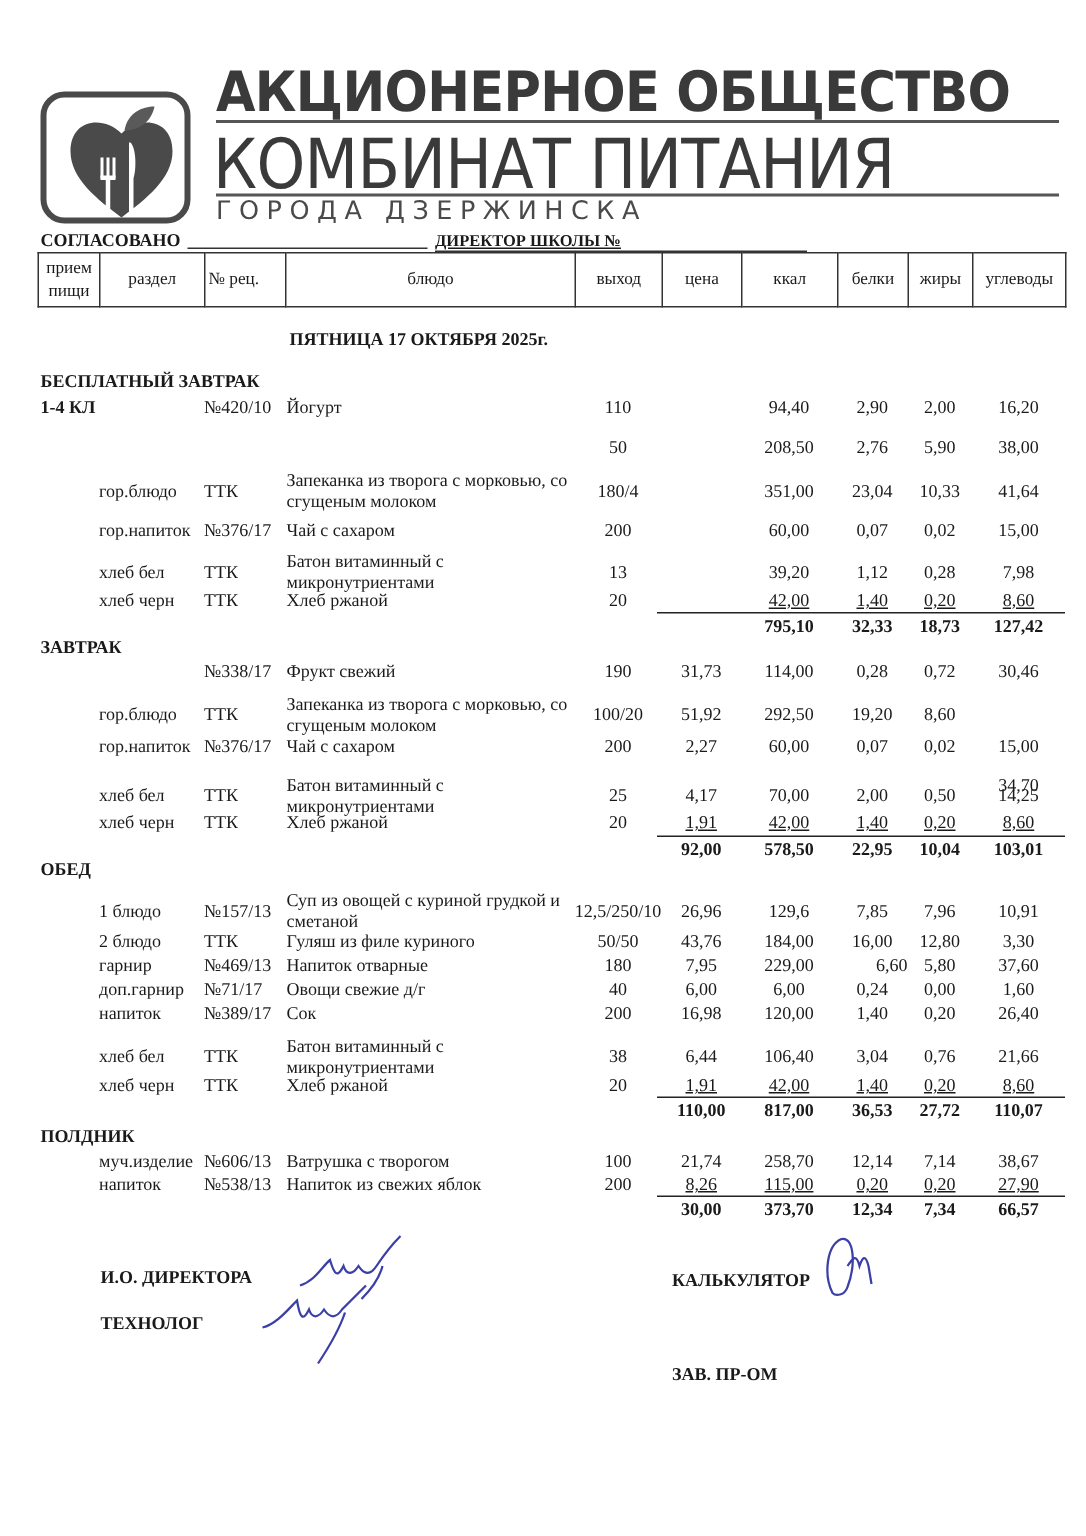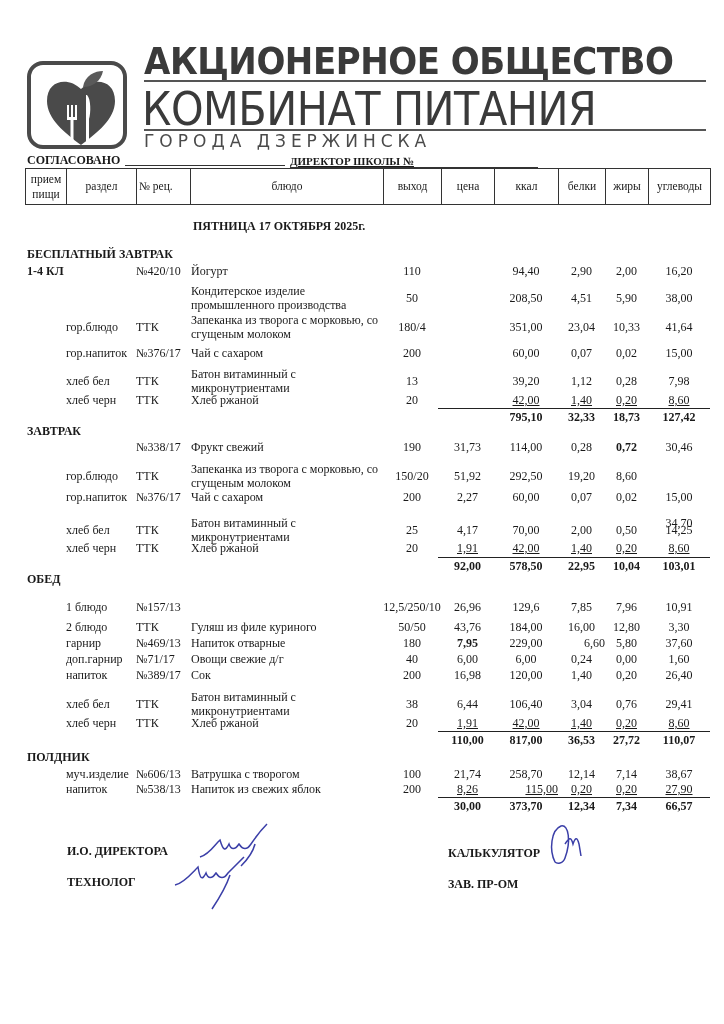--- a/index.html
+++ b/index.html
@@ -105,25 +105,24 @@
       <div class="cell c-price" style="top: 0px;"></div>
       <div class="cell c-kcal" style="top: 0px;">94,40</div>
       <div class="cell c-prot" style="top: 0px;">2,90</div>
       <div class="cell c-fat" style="top: 0px;">2,00</div>
       <div class="cell c-carb" style="top: 0px;">16,20</div>
     </div>
     <div class="row" style="top: 284px; height: 28px;">
       <div class="cell c-meal" style="top: 7px;"></div>
       <div class="cell c-sec" style="top: 7px;"></div>
       <div class="cell c-rec" style="top: 7px;"></div>
-      <div class="cell c-dish" style="top: 0px;">Кондитерское изделие промышленного производства</div>
       <div class="cell c-out" style="top: 7px;">50</div>
       <div class="cell c-price" style="top: 7px;"></div>
       <div class="cell c-kcal" style="top: 7px;">208,50</div>
-      <div class="cell c-prot" style="top: 7px;">4,51</div>
+      <div class="cell c-prot" style="top: 7px;">2,76</div>
       <div class="cell c-fat" style="top: 7px;">5,90</div>
       <div class="cell c-carb" style="top: 7px;">38,00</div>
     </div>
     <div class="row" style="top: 313px; height: 28px;">
       <div class="cell c-meal" style="top: 7px;"></div>
       <div class="cell c-sec" style="top: 7px;">гор.блюдо</div>
       <div class="cell c-rec" style="top: 7px;">ТТК</div>
       <div class="cell c-dish" style="top: 0px;">Запеканка из творога с морковью, со сгущеным молоком</div>
       <div class="cell c-out" style="top: 7px;">180/4</div>
       <div class="cell c-price" style="top: 7px;"></div>
@@ -179,29 +178,29 @@
     <div class="section-title" style="top: 424px;">ЗАВТРАК</div>
     <div class="row" style="top: 440px; height: 14px;">
       <div class="cell c-meal" style="top: 0px;"></div>
       <div class="cell c-sec" style="top: 0px;"></div>
       <div class="cell c-rec" style="top: 0px;">№338/17</div>
       <div class="cell c-dish" style="top: 0px;">Фрукт свежий</div>
       <div class="cell c-out" style="top: 0px;">190</div>
       <div class="cell c-price" style="top: 0px;">31,73</div>
       <div class="cell c-kcal" style="top: 0px;">114,00</div>
       <div class="cell c-prot" style="top: 0px;">0,28</div>
-      <div class="cell c-fat" style="top: 0px; font-weight: bold;">0,72</div>
+      <div class="cell c-fat" style="top: 0px;">0,72</div>
       <div class="cell c-carb" style="top: 0px;">30,46</div>
     </div>
     <div class="row" style="top: 462px; height: 28px;">
       <div class="cell c-meal" style="top: 7px;"></div>
       <div class="cell c-sec" style="top: 7px;">гор.блюдо</div>
       <div class="cell c-rec" style="top: 7px;">ТТК</div>
       <div class="cell c-dish" style="top: 0px;">Запеканка из творога с морковью, со сгущеным молоком</div>
-      <div class="cell c-out" style="top: 7px;">150/20</div>
+      <div class="cell c-out" style="top: 7px;">100/20</div>
       <div class="cell c-price" style="top: 7px;">51,92</div>
       <div class="cell c-kcal" style="top: 7px;">292,50</div>
       <div class="cell c-prot" style="top: 7px;">19,20</div>
       <div class="cell c-fat" style="top: 7px;">8,60</div>
       <div class="cell c-carb" style="top: 7px; margin-top: 47px;">34,70</div>
     </div>
     <div class="row" style="top: 490px; height: 14px;">
       <div class="cell c-meal" style="top: 0px;"></div>
       <div class="cell c-sec" style="top: 0px;">гор.напиток</div>
       <div class="cell c-rec" style="top: 0px;">№376/17</div>
@@ -243,20 +242,21 @@
       <div class="cell c-kcal">578,50</div>
       <div class="cell c-prot">22,95</div>
       <div class="cell c-fat">10,04</div>
       <div class="cell c-carb">103,01</div>
     </div>
     <div class="section-title" style="top: 572px;">ОБЕД</div>
     <div class="row" style="top: 593px; height: 28px;">
       <div class="cell c-meal" style="top: 7px;"></div>
       <div class="cell c-sec" style="top: 7px;">1 блюдо</div>
       <div class="cell c-rec" style="top: 7px;">№157/13</div>
+      <div class="cell c-dish" style="top: 0px;">Суп из овощей с куриной грудкой и сметаной</div>
       <div class="cell c-out" style="top: 7px;">12,5/250/10</div>
       <div class="cell c-price" style="top: 7px;">26,96</div>
       <div class="cell c-kcal" style="top: 7px;">129,6</div>
       <div class="cell c-prot" style="top: 7px;">7,85</div>
       <div class="cell c-fat" style="top: 7px;">7,96</div>
       <div class="cell c-carb" style="top: 7px;">10,91</div>
     </div>
     <div class="row" style="top: 620px; height: 14px;">
       <div class="cell c-meal" style="top: 0px;"></div>
       <div class="cell c-sec" style="top: 0px;">2 блюдо</div>
@@ -268,21 +268,21 @@
       <div class="cell c-prot" style="top: 0px;">16,00</div>
       <div class="cell c-fat" style="top: 0px;">12,80</div>
       <div class="cell c-carb" style="top: 0px;">3,30</div>
     </div>
     <div class="row" style="top: 636px; height: 14px;">
       <div class="cell c-meal" style="top: 0px;"></div>
       <div class="cell c-sec" style="top: 0px;">гарнир</div>
       <div class="cell c-rec" style="top: 0px;">№469/13</div>
       <div class="cell c-dish" style="top: 0px;">Напиток отварные</div>
       <div class="cell c-out" style="top: 0px;">180</div>
-      <div class="cell c-price" style="top: 0px; font-weight: bold;">7,95</div>
+      <div class="cell c-price" style="top: 0px;">7,95</div>
       <div class="cell c-kcal" style="top: 0px;">229,00</div>
       <div class="cell c-prot" style="top: 0px; text-align: right;">6,60</div>
       <div class="cell c-fat" style="top: 0px;">5,80</div>
       <div class="cell c-carb" style="top: 0px;">37,60</div>
     </div>
     <div class="row" style="top: 652px; height: 14px;">
       <div class="cell c-meal" style="top: 0px;"></div>
       <div class="cell c-sec" style="top: 0px;">доп.гарнир</div>
       <div class="cell c-rec" style="top: 0px;">№71/17</div>
       <div class="cell c-dish" style="top: 0px;">Овощи свежие д/г</div>
@@ -308,21 +308,21 @@
     <div class="row" style="top: 690px; height: 28px;">
       <div class="cell c-meal" style="top: 7px;"></div>
       <div class="cell c-sec" style="top: 7px;">хлеб бел</div>
       <div class="cell c-rec" style="top: 7px;">ТТК</div>
       <div class="cell c-dish" style="top: 0px;">Батон витаминный с микронутриентами</div>
       <div class="cell c-out" style="top: 7px;">38</div>
       <div class="cell c-price" style="top: 7px;">6,44</div>
       <div class="cell c-kcal" style="top: 7px;">106,40</div>
       <div class="cell c-prot" style="top: 7px;">3,04</div>
       <div class="cell c-fat" style="top: 7px;">0,76</div>
-      <div class="cell c-carb" style="top: 7px;">29,41</div>
+      <div class="cell c-carb" style="top: 7px;">21,66</div>
     </div>
     <div class="row" style="top: 716px; height: 14px;">
       <div class="cell c-meal" style="top: 0px;"></div>
       <div class="cell c-sec" style="top: 0px;">хлеб черн</div>
       <div class="cell c-rec" style="top: 0px;">ТТК</div>
       <div class="cell c-dish" style="top: 0px;">Хлеб ржаной</div>
       <div class="cell c-out" style="top: 0px;">20</div>
       <div class="cell c-price u" style="top: 0px;">1,91</div>
       <div class="cell c-kcal u" style="top: 0px;">42,00</div>
       <div class="cell c-prot u" style="top: 0px;">1,40</div>
@@ -350,39 +350,39 @@
       <div class="cell c-fat" style="top: 0px;">7,14</div>
       <div class="cell c-carb" style="top: 0px;">38,67</div>
     </div>
     <div class="row" style="top: 782px; height: 14px;">
       <div class="cell c-meal" style="top: 0px;"></div>
       <div class="cell c-sec" style="top: 0px;">напиток</div>
       <div class="cell c-rec" style="top: 0px;">№538/13</div>
       <div class="cell c-dish" style="top: 0px;">Напиток из свежих яблок</div>
       <div class="cell c-out" style="top: 0px;">200</div>
       <div class="cell c-price u" style="top: 0px;">8,26</div>
-      <div class="cell c-kcal u" style="top: 0px; text-align: right;">115,00</div>
+      <div class="cell c-kcal u" style="top: 0px;">115,00</div>
       <div class="cell c-prot u" style="top: 0px;">0,20</div>
       <div class="cell c-fat u" style="top: 0px;">0,20</div>
       <div class="cell c-carb u" style="top: 0px;">27,90</div>
     </div>
     <div class="total-rule" style="top: 797px; left: 438px; width: 272px;"></div>
     <div class="row total" style="top: 799px; height: 14px;">
       <div class="cell c-price">30,00</div>
       <div class="cell c-kcal">373,70</div>
       <div class="cell c-prot">12,34</div>
       <div class="cell c-fat">7,34</div>
       <div class="cell c-carb">66,57</div>
     </div>
   </div>
 
 <div class="sig-label" style="left:67px;top:844px">И.О. ДИРЕКТОРА</div>
 <div class="sig-label" style="left:67px;top:875px">ТЕХНОЛОГ</div>
 <div class="sig-label" style="left:448px;top:846px">КАЛЬКУЛЯТОР</div>
-<div class="sig-label" style="left:448px;top:877px">ЗАВ.  ПР-ОМ</div>
+<div class="sig-label" style="left:448px;top:909px">ЗАВ.  ПР-ОМ</div>
 
 <svg class="sig" style="left:195px;top:822px" width="75" height="45">
   <path d="M5 35 C15 32 20 22 25 18 C28 28 30 30 34 22 C36 28 40 28 44 22 C48 28 52 28 56 22 C60 16 66 8 72 2 M60 22 C58 30 52 38 46 44" stroke="#3b3fa8" stroke-width="1.5" fill="none"></path>
 </svg>
 <svg class="sig" style="left:170px;top:855px" width="85" height="55">
   <path d="M5 30 C14 28 22 18 28 12 C30 24 32 26 36 18 C38 24 42 24 46 18 C50 24 54 24 58 18 C62 14 68 8 74 2 M60 20 C56 32 50 42 42 54" stroke="#3b3fa8" stroke-width="1.5" fill="none"></path>
 </svg>
 <svg class="sig" style="left:547px;top:822px" width="40" height="45">
   <path d="M8 40 C2 28 4 8 14 4 C22 2 24 20 18 36 C16 42 10 42 8 40 M18 22 C22 16 24 14 26 22 C28 16 30 14 32 22 L34 34" stroke="#3b3fa8" stroke-width="1.5" fill="none"></path>
 </svg>

